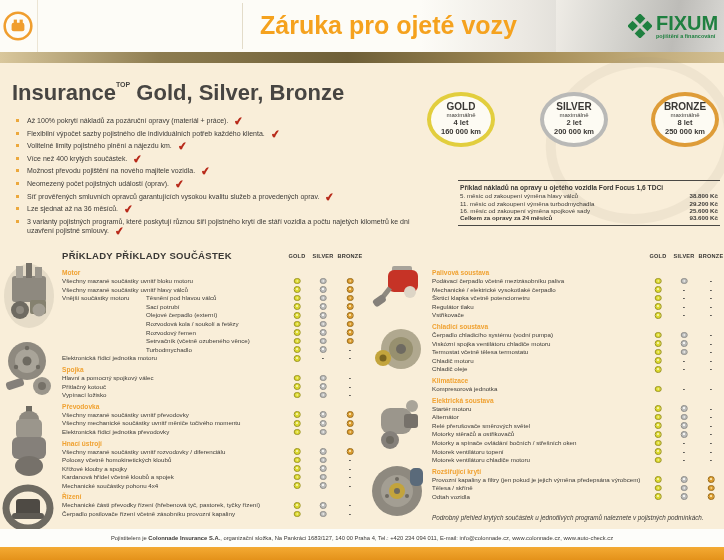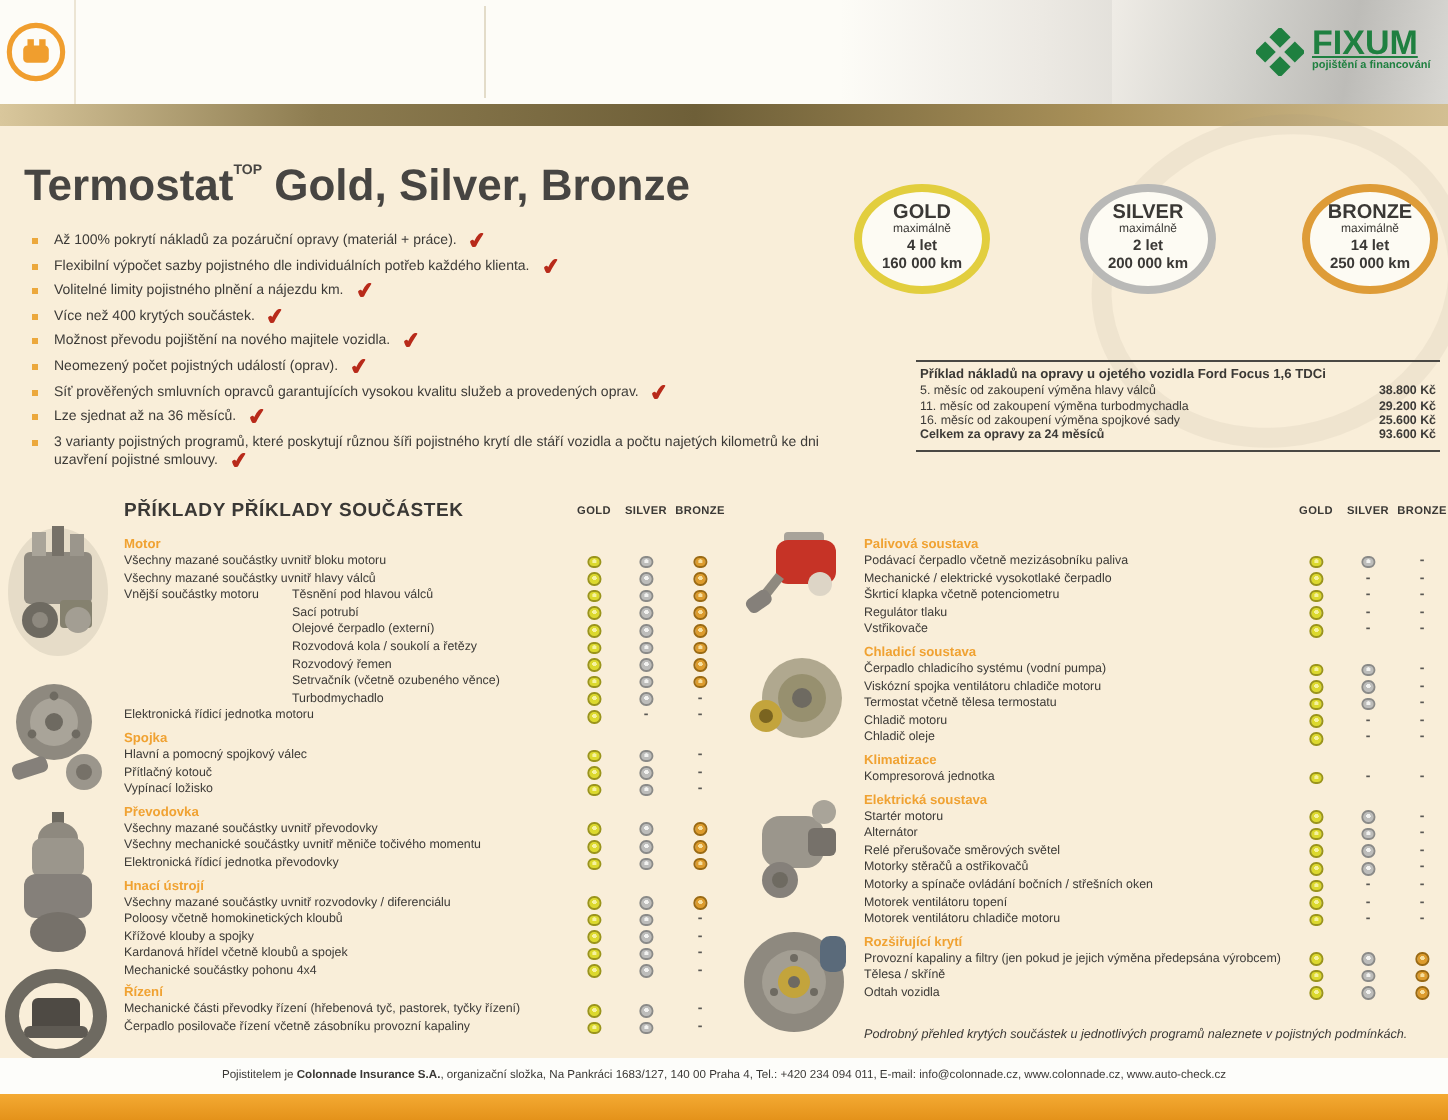--- a/index.html
+++ b/index.html
@@ -14,21 +14,21 @@
   .hdr-brand{position:absolute;left:48px;top:8px;font-size:28px;letter-spacing:-0.5px;white-space:nowrap;}
   .b-auto{color:#f6ad4a;font-weight:400;}
   .b-check{color:#f09a1a;font-weight:bold;}
   .b-top{font-size:8px;color:#f09a1a;font-weight:bold;vertical-align:18px;letter-spacing:0;}
   .hdr-div{position:absolute;left:242px;top:3px;width:1px;height:46px;background:#e3dcc9;}
   .hdr-claim{position:absolute;left:260px;top:11px;font-size:25px;font-weight:bold;color:#f5a21e;white-space:nowrap;}
   .hdr-photo{position:absolute;left:556px;top:0;width:168px;height:52px;
              background:linear-gradient(100deg,#efece6,#d6d5d0 35%,#bdbcb8 70%,#d9d8d4 100%);}
   .fixum{position:absolute;left:628px;top:12px;display:flex;align-items:flex-start;white-space:nowrap;}
   .fixum-icon{width:24px;height:24px;margin-right:4px;margin-top:2px;}
-  .fixum-name{display:block;font-size:17px;font-weight:bold;color:#1f8040;letter-spacing:0;text-decoration:underline;}
+  .fixum-name{display:block;font-size:20px;font-weight:bold;color:#1f8040;letter-spacing:0;}
   .fixum-tag{display:block;font-size:5.5px;font-weight:bold;color:#1f8040;margin-top:-2px;}
   .strip{position:absolute;left:0;top:52px;width:724px;height:11px;
          background:linear-gradient(90deg,#d9c79c 0%,#8d7c50 22%,#6e5f38 48%,#a78f58 75%,#d3bf92 100%);}
   .swirl{position:absolute;left:545px;top:58px;width:170px;height:145px;border-radius:50%;
          border:10px solid rgba(160,150,125,0.10);transform:rotate(-15deg);}
 
   
   .title{position:absolute;left:12px;top:80px;font-size:22px;font-weight:bold;color:#474542;white-space:nowrap;}
   .title sup{font-size:7px;vertical-align:13px;}
   .benefits{position:absolute;left:14px;top:116px;width:418px;}
@@ -93,20 +93,21 @@
     <div class="hdr-badge-box"></div>
     <div class="hdr-badge">
       <svg viewBox="0 0 30 30" width="32" height="32">
         <circle cx="15" cy="15" r="12.5" fill="none" stroke="#f09e2e" stroke-width="2.4"></circle>
         <rect x="9" y="12" width="12" height="8" rx="2" fill="#f09e2e"></rect>
         <rect x="11" y="9" width="3" height="4" fill="#f09e2e"></rect>
         <rect x="16.5" y="9" width="3" height="4" fill="#f09e2e"></rect>
       </svg>
     </div>
     <div class="hdr-div"></div>
+    <div class="hdr-claim">Záruka pro ojeté vozy</div>
     <div class="hdr-photo"></div>
     <div class="fixum">
       <span class="fixum-icon">
         <svg viewBox="0 0 24 24" width="24" height="24">
           <g transform="rotate(45 12 12)" fill="#1f8040">
             <rect x="3" y="3" width="7.5" height="7.5"></rect>
               <rect x="13.5" y="3" width="7.5" height="7.5"></rect>
             <rect x="3" y="13.5" width="7.5" height="7.5"></rect>
               <rect x="13.5" y="13.5" width="7.5" height="7.5"></rect>
           </g>
@@ -115,21 +116,21 @@
       <span class="fixum-text">
         <span class="fixum-name">FIXUM</span>
         <span class="fixum-tag">pojištění a financování</span>
       </span>
     </div>
   </div>
   <div class="strip"></div>
   <div class="swirl"></div>
 
   <div class="title">
-    <span>Termostat</span><sup>TOP</sup>
+    <span>Insurance</span><sup>TOP</sup>
     <span>Gold, Silver, Bronze</span>
   </div>
 
   <div class="benefits">
       <div class="bullet"><span class="bmark"></span><span>Až 100% pokrytí nákladů za pozáruční opravy (materiál + práce).</span><span class="bcheck">✔</span></div>
       <div class="bullet"><span class="bmark"></span><span>Flexibilní výpočet sazby pojistného dle individuálních potřeb každého klienta.</span><span class="bcheck">✔</span></div>
       <div class="bullet"><span class="bmark"></span><span>Volitelné limity pojistného plnění a nájezdu km.</span><span class="bcheck">✔</span></div>
       <div class="bullet"><span class="bmark"></span><span>Více než 400 krytých součástek.</span><span class="bcheck">✔</span></div>
       <div class="bullet"><span class="bmark"></span><span>Možnost převodu pojištění na nového majitele vozidla.</span><span class="bcheck">✔</span></div>
       <div class="bullet"><span class="bmark"></span><span>Neomezený počet pojistných událostí (oprav).</span><span class="bcheck">✔</span></div>
@@ -146,21 +147,21 @@
   </div>
   <div class="oval oval-silver">
     <div class="ov-name">SILVER</div>
     <div class="ov-max">maximálně</div>
     <div class="ov-years">2 let</div>
     <div class="ov-km">200 000 km</div>
   </div>
   <div class="oval oval-bronze">
     <div class="ov-name">BRONZE</div>
     <div class="ov-max">maximálně</div>
-    <div class="ov-years">14 let</div>
+    <div class="ov-years">8 let</div>
     <div class="ov-km">250 000 km</div>
   </div>
 
   <div class="costbox">
     <div class="cost-title">Příklad nákladů na opravy u ojetého vozidla Ford Focus 1,6 TDCi</div>
     <div class="cost-row">
       <span>5. měsíc od zakoupení výměna hlavy válců</span>
       <span class="val">38.800 Kč</span>
     </div>
     <div class="cost-row">

